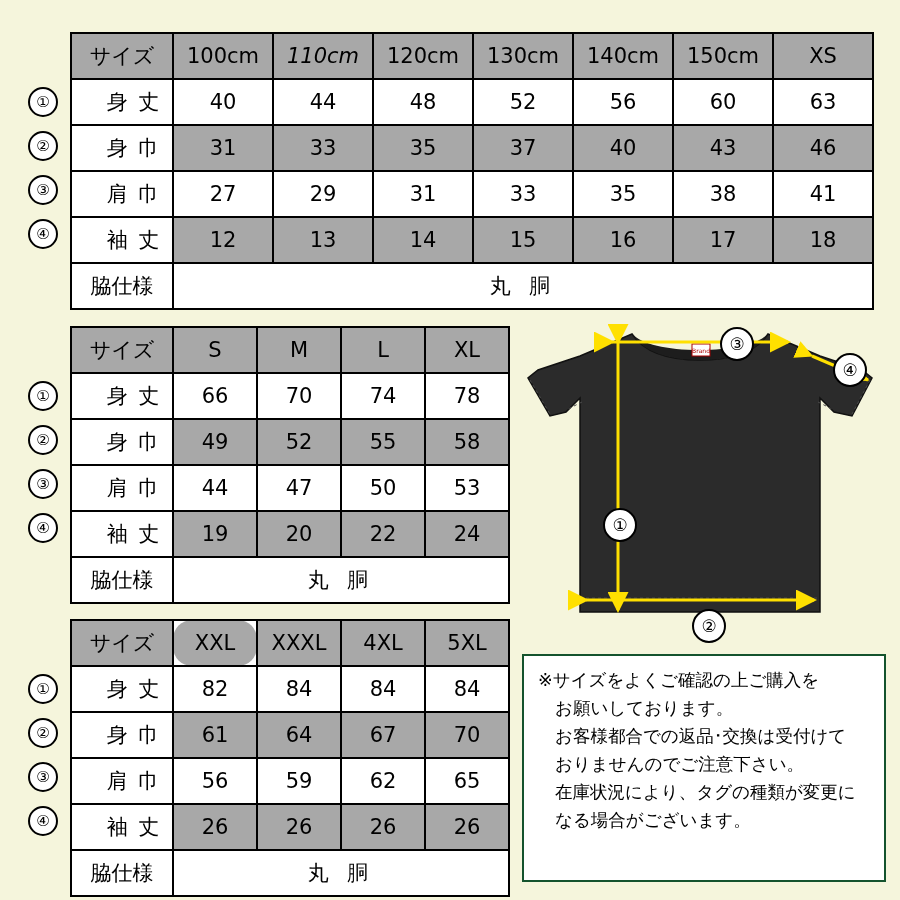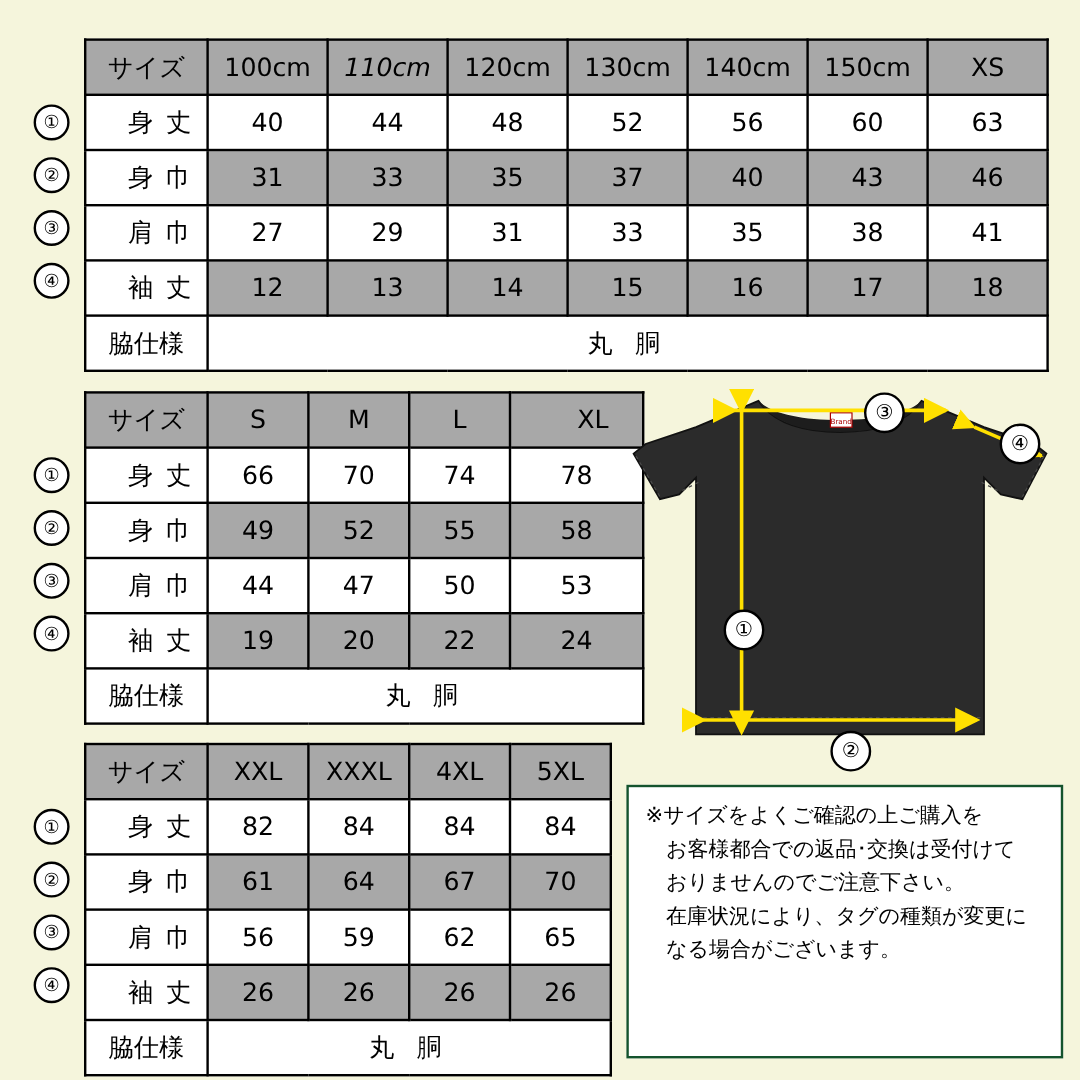--- a/index.html
+++ b/index.html
@@ -207,21 +207,21 @@
     <div class="circle-num" style="left:0px; top:187px;">④</div>
   </div>
 
   <table class="size-table" style="left:70px; top:326px; width:430px;">
     <tbody>
         <tr>
       <td class="hdr" style="width:100px;">サイズ</td>
       <td class="hdr" style="width:82px;">S</td>
       <td class="hdr" style="width:82px;">M</td>
       <td class="hdr" style="width:82px;">L</td>
-      <td class="hdr" style="width:82px;padding-left:27px;">XL</td>
+      <td class="hdr" style="width:82px;">XL</td>
     </tr>
     <tr>
       <td class="rowlabel">身 丈</td>
       <td class="plain">66</td>
       <td class="plain">70</td>
       <td class="plain">74</td>
       <td class="plain">78</td>
     </tr>
     <tr>
       <td class="rowlabel">身 巾</td>
@@ -255,21 +255,21 @@
     <div class="circle-num" style="left:0px; top:55px;">①</div>
     <div class="circle-num" style="left:0px; top:99px;">②</div>
     <div class="circle-num" style="left:0px; top:143px;">③</div>
     <div class="circle-num" style="left:0px; top:187px;">④</div>
   </div>
 
   <table class="size-table" style="left:70px; top:619px; width:430px;">
     <tbody>
         <tr>
       <td class="hdr" style="width:100px;">サイズ</td>
-      <td class="hdr" style="width:82px;">XXL</td>
+      <td class="hdr" style="width:82px;border-radius:19px;">XXL</td>
       <td class="hdr" style="width:82px;">XXXL</td>
       <td class="hdr" style="width:82px;">4XL</td>
       <td class="hdr" style="width:82px;">5XL</td>
     </tr>
     <tr>
       <td class="rowlabel">身 丈</td>
       <td class="plain">82</td>
       <td class="plain">84</td>
       <td class="plain">84</td>
       <td class="plain">84</td>
@@ -349,19 +349,20 @@
     </svg>
 
     <div class="badge" style="left:200px; top:15px;">③</div>
     <div class="badge" style="left:313px; top:41px;">④</div>
     <div class="badge" style="left:83px; top:196px;">①</div>
     <div class="badge" style="left:172px; top:297px;">②</div>
   </div>
 
   <div class="note-box">
     <div class="note-line">※サイズをよくご確認の上ご購入を</div>
+    <div class="note-line indent">お願いしております。</div>
     <div class="note-line indent">お客様都合での返品･交換は受付けて</div>
     <div class="note-line indent">おりませんのでご注意下さい。</div>
     <div class="note-line indent">在庫状況により、タグの種類が変更に</div>
     <div class="note-line indent">なる場合がございます。</div>
   </div>
 
 </div>
 
 </body></html>

